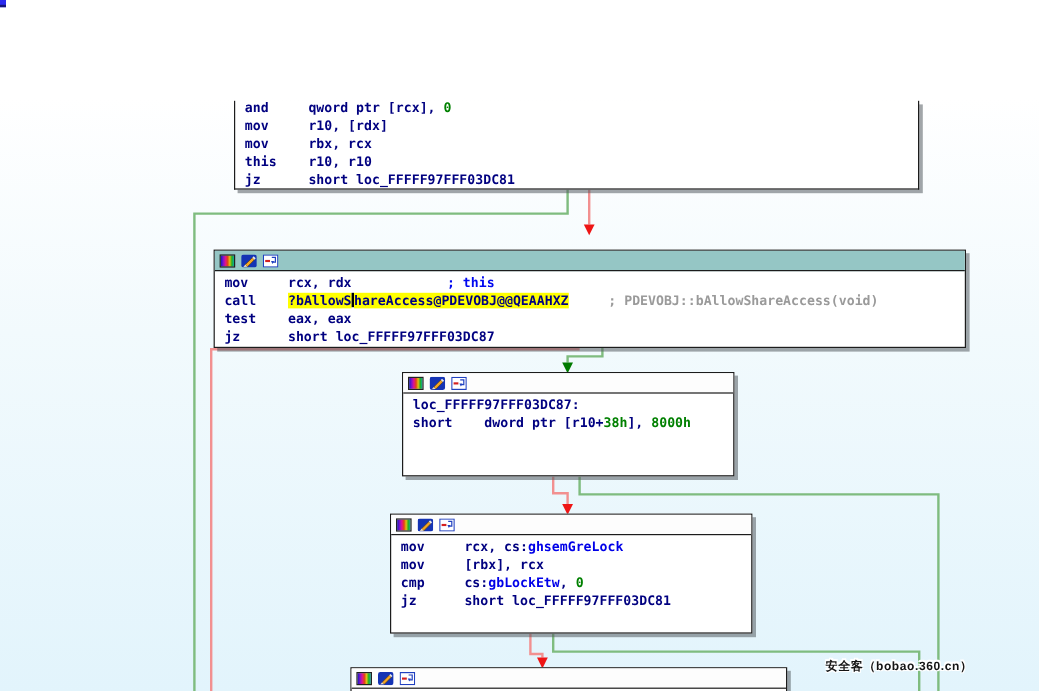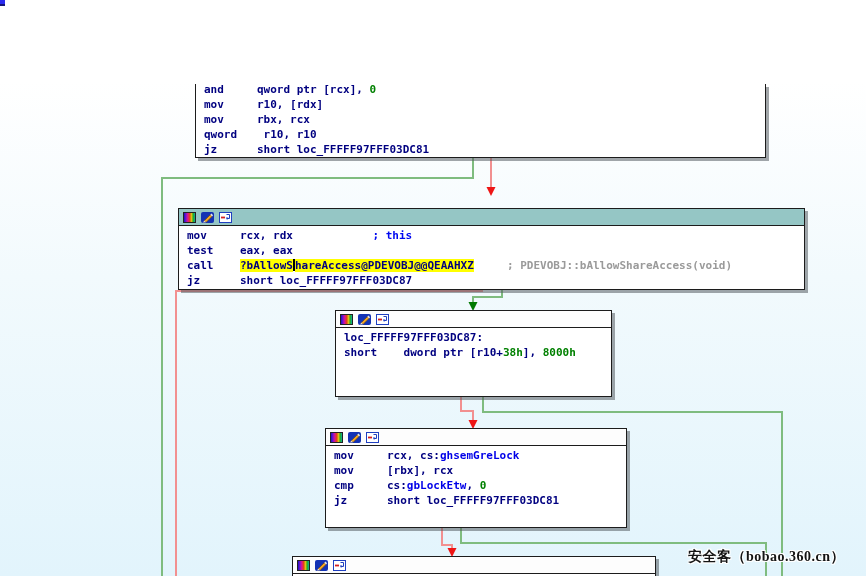--- a/index.html
+++ b/index.html
@@ -28,21 +28,21 @@
   .seg-c{color:var(--text-code,#000080);}
   .seg-n{color:var(--text-number,#008000);}
   .seg-f{color:var(--text-name,#0000e8);}
   .seg-cb{color:var(--text-comment,#0008f0);}
   .seg-cg{color:var(--text-comment-gray,#9a9a9a);}
   .seg-hl{background:var(--accent-highlight,#ffff00);color:var(--text-code,#000080);}
   .caret{display:inline-block;width:2px;height:12px;background:#000;vertical-align:-2px;}
   .corner-artifact{position:absolute;left:0;top:0;width:5px;height:4px;background:#2a2af0;border-bottom:2px solid #15157a;}
   .watermark{
     position:absolute;left:688px;top:548px;
-    font-family:Liberation Serif, serif;font-weight:bold;font-size:14px;color:#141414;
+    font-family:Liberation Sans, sans-serif;font-weight:bold;font-size:10px;color:#141414;
     text-shadow:1px 1px 0 #fff,-1px -1px 0 #fff,1px -1px 0 #fff,-1px 1px 0 #fff,0 1px 0 #fff,0 -1px 0 #fff;
     letter-spacing:0.5px;
   }
 </style>
 </head>
 <body>
 
 <div class="canvas">
   <svg class="edges" id="edges-svg">
       <g>
@@ -73,21 +73,21 @@
       <g>
         <polyline points="461,528 461,543 766,543 766,577" fill="none" stroke="#7fbc7f" stroke-width="2"></polyline>
       </g>
     </svg>
   <div id="nodes-layer">
       <div class="node clip-top" style="left: 195px; top: 84px; width: 571px; height: 74px;">
         <div class="code" style="margin-top: -4px;">
           <div class="line"><span class="seg-c">and     qword ptr [rcx], </span><span class="seg-n">0</span></div>
           <div class="line"><span class="seg-c">mov     r10, [rdx]</span></div>
           <div class="line"><span class="seg-c">mov     rbx, rcx</span></div>
-          <div class="line"><span class="seg-c">qword    r10, r10</span></div>
+          <div class="line"><span class="seg-c">this    r10, r10</span></div>
           <div class="line"><span class="seg-c">jz      short loc_FFFFF97FFF03DC81</span></div>
         </div>
       </div>
       <div class="node" style="left: 178px; top: 208px; width: 627px; height: 82px;">
         <div class="titlebar selected">
           <span class="iconwrap">
             <span class="icn-pal"></span>
           </span>
           <span class="iconwrap">
             <svg width="13" height="11" viewBox="0 0 13 11">
@@ -101,22 +101,22 @@
             <svg width="13" height="11" viewBox="0 0 13 11">
               <rect x="0.5" y="0.5" width="12" height="10" fill="#ffffff" stroke="#2040c0" stroke-width="1"></rect>
               <rect x="2" y="4.6" width="4" height="1.8" fill="#d42020"></rect>
               <path d="M7.5 2.5 h3 v4 h-2.5" stroke="#2040c0" stroke-width="1" fill="none"></path>
               <polygon points="6.8,5.5 9.4,5.5 8.1,8" fill="#2040c0"></polygon>
             </svg>
           </span>
         </div>
         <div class="code">
           <div class="line"><span class="seg-c">mov     rcx, rdx            </span><span class="seg-cb">; this</span></div>
+          <div class="line"><span class="seg-c">call    </span><span class="seg-hl">?bAllowS</span><span class="caret"></span><span class="seg-hl">hareAccess@PDEVOBJ@@QEAAHXZ</span><span class="seg-c">     </span><span class="seg-cg">; PDEVOBJ::bAllowShareAccess(void)</span></div>
           <div class="line"><span class="seg-c">test    eax, eax</span></div>
-          <div class="line"><span class="seg-c">call    </span><span class="seg-hl">?bAllowS</span><span class="caret"></span><span class="seg-hl">hareAccess@PDEVOBJ@@QEAAHXZ</span><span class="seg-c">     </span><span class="seg-cg">; PDEVOBJ::bAllowShareAccess(void)</span></div>
           <div class="line"><span class="seg-c">jz      short loc_FFFFF97FFF03DC87</span></div>
         </div>
       </div>
       <div class="node" style="left: 335px; top: 310px; width: 277px; height: 87px;">
         <div class="titlebar normal">
           <span class="iconwrap">
             <span class="icn-pal"></span>
           </span>
           <span class="iconwrap">
             <svg width="13" height="11" viewBox="0 0 13 11">

